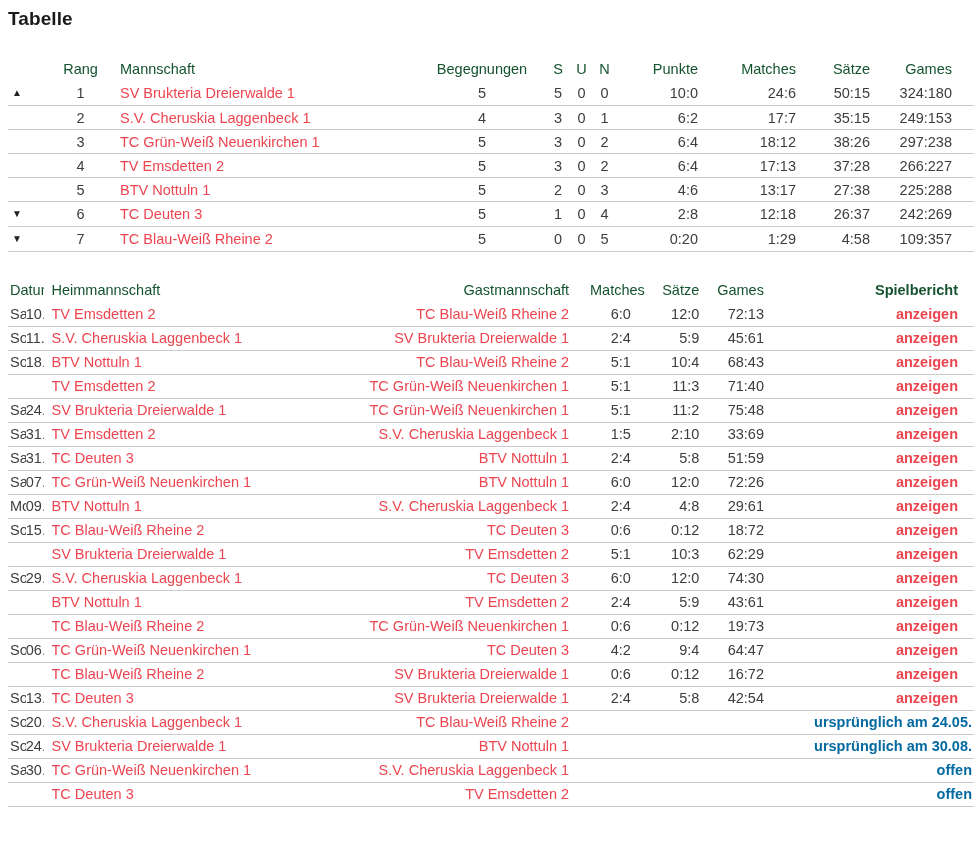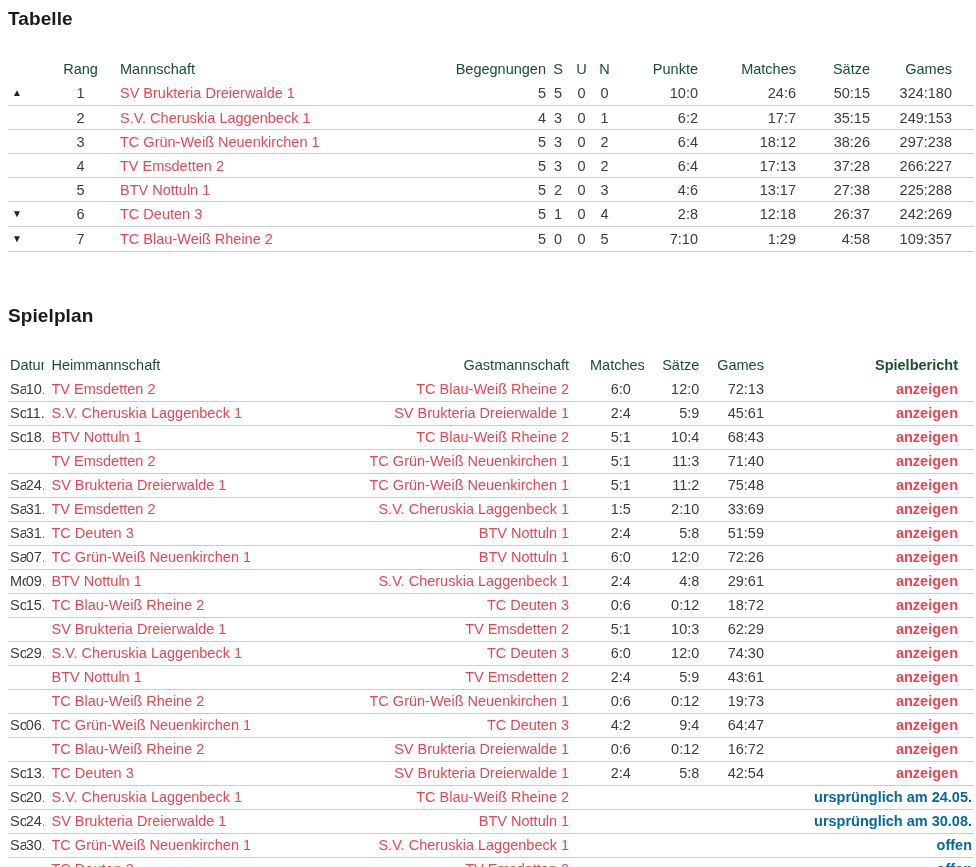--- a/index.html
+++ b/index.html
@@ -55,21 +55,21 @@
   .trend {
     font-size: 10px;
     color: #222222;
     line-height: 24px;
   }
 
   
   .st-icon   { width: 45px;  text-align: left; padding-left: 4px; }
   .st-rang   { width: 55px;  text-align: center; }
   .st-team   { width: 310px; text-align: left; padding-left: 12px; }
-  .st-beg    { width: 128px; text-align: right; }
+  .st-beg    { width: 128px; text-align: center; }
   .st-s      { width: 24px;  text-align: center; }
   .st-u      { width: 23px;  text-align: center; }
   .st-n      { width: 23px;  text-align: center; }
   .st-pkt    { width: 88px;  text-align: right; padding-right: 6px; }
   .st-mat    { width: 96px;  text-align: right; padding-right: 4px; }
   .st-satz   { width: 70px;  text-align: right; }
   .st-games  { width: 104px; text-align: right; padding-right: 22px; }
 
   
   .sp-day    { width: 30px;  text-align: left; padding-left: 2px; }
@@ -192,29 +192,28 @@
   </tr>
 
   <tr>
     <td class="st-icon"><span class="trend">▼</span></td>
     <td class="st-rang">7</td>
     <td class="st-team"><a class="teamlink">TC Blau-Weiß Rheine 2</a></td>
     <td class="st-beg">5</td>
     <td class="st-s">0</td>
     <td class="st-u">0</td>
     <td class="st-n">5</td>
-    <td class="st-pkt">7:10</td>
+    <td class="st-pkt">0:20</td>
     <td class="st-mat">1:29</td>
     <td class="st-satz">4:58</td>
     <td class="st-games">109:357</td>
   </tr>
 </tbody>
   </table>
 
-  <h2 class="section-title" id="spielplan-title">Spielplan</h2>
 
   <table id="schedule-table">
     <thead>
       <tr>
         <th class="sp-day" colspan="2" style="text-align:left;">Datum</th>
         <th class="sp-heim">Heimmannschaft</th>
         <th class="sp-gast">Gastmannschaft</th>
         <th class="sp-mat">Matches</th>
         <th class="sp-satz">Sätze</th>
         <th class="sp-games">Games</th>

